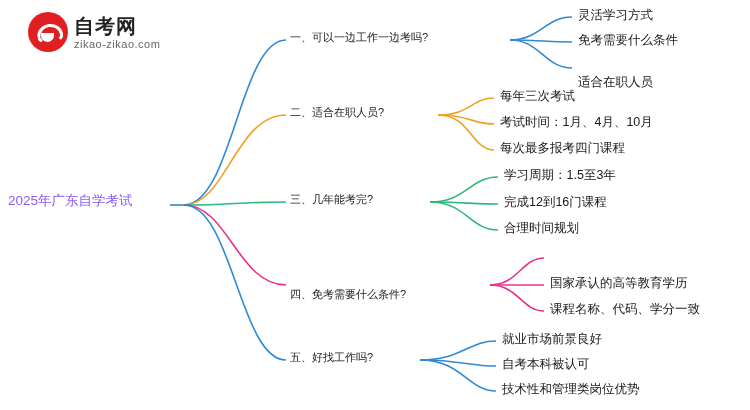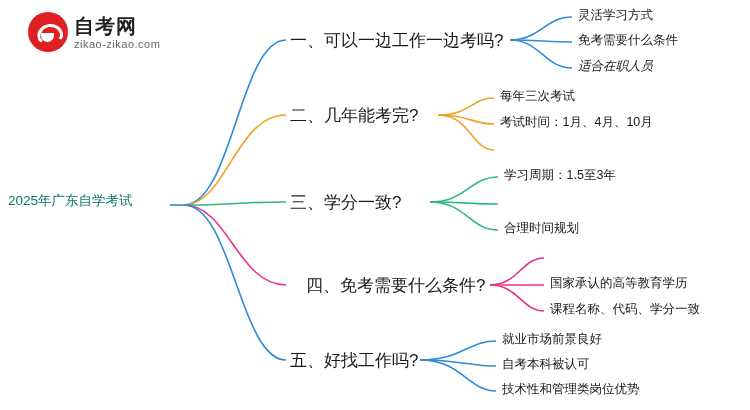--- a/index.html
+++ b/index.html
@@ -27,26 +27,26 @@
   }
   .node {
     position: absolute;
     white-space: nowrap;
     font-size: 13px;
     color: #1a1a1a;
     line-height: 1.2;
   }
   .root-node {
     font-size: 13.5px;
-    color: #0f766e;
+    color: #8b5cf6;
     left: 8px;
     top: 193px;
   }
   .branch-node {
-    font-size: 17px;
+    font-size: 11px;
     color: #1a1a1a;
   }
   .leaf-node {
     font-size: 12.5px;
     color: #1a1a1a;
   }
   
   .logo {
     position: absolute;
     left: 28px;
@@ -143,31 +143,33 @@
     <path d="M420,360 C462,360 468,341 496,341" stroke="#2f8ad6" stroke-width="1.6" fill="none"></path>
     <path d="M420,360 C462,360 468,366 496,366" stroke="#2f8ad6" stroke-width="1.6" fill="none"></path>
     <path d="M420,360 C462,360 468,391 496,391" stroke="#2f8ad6" stroke-width="1.6" fill="none"></path>
   </svg>
 
   <div class="node root-node">2025年广东自学考试</div>
 
   <div class="node branch-node" style="left:290px; top:31px;">一、可以一边工作一边考吗?</div>
   <div class="node leaf-node" style="left:578px; top:8px;">灵活学习方式</div>
   <div class="node leaf-node" style="left:578px; top:33px;">免考需要什么条件</div>
-  <div class="node leaf-node" style="left:578px; top:59px;font-style:italic;">适合在职人员</div>
+  <div class="node leaf-node" style="left:578px; top:75px;">适合在职人员</div>
 
-  <div class="node branch-node" style="left:290px; top:106px;">二、几年能考完?</div>
+  <div class="node branch-node" style="left:290px; top:106px;">二、适合在职人员?</div>
   <div class="node leaf-node" style="left:500px; top:89px;">每年三次考试</div>
   <div class="node leaf-node" style="left:500px; top:115px;">考试时间：1月、4月、10月</div>
+  <div class="node leaf-node" style="left:500px; top:141px;">每次最多报考四门课程</div>
 
-  <div class="node branch-node" style="left:290px; top:193px;">三、学分一致?</div>
+  <div class="node branch-node" style="left:290px; top:193px;">三、几年能考完?</div>
   <div class="node leaf-node" style="left:504px; top:168px;">学习周期：1.5至3年</div>
+  <div class="node leaf-node" style="left:504px; top:195px;">完成12到16门课程</div>
   <div class="node leaf-node" style="left:504px; top:221px;">合理时间规划</div>
 
-  <div class="node branch-node" style="left:290px; top:276px;margin-left:16px;">四、免考需要什么条件?</div>
+  <div class="node branch-node" style="left:290px; top:288px;">四、免考需要什么条件?</div>
   <div class="node leaf-node" style="left:550px; top:276px;">国家承认的高等教育学历</div>
   <div class="node leaf-node" style="left:550px; top:302px;">课程名称、代码、学分一致</div>
 
   <div class="node leaf-node" style="left:502px; top:332px;">就业市场前景良好</div>
   <div class="node branch-node" style="left:290px; top:351px;">五、好找工作吗?</div>
   <div class="node leaf-node" style="left:502px; top:357px;">自考本科被认可</div>
   <div class="node leaf-node" style="left:502px; top:382px;">技术性和管理类岗位优势</div>
 
 </div>
 

